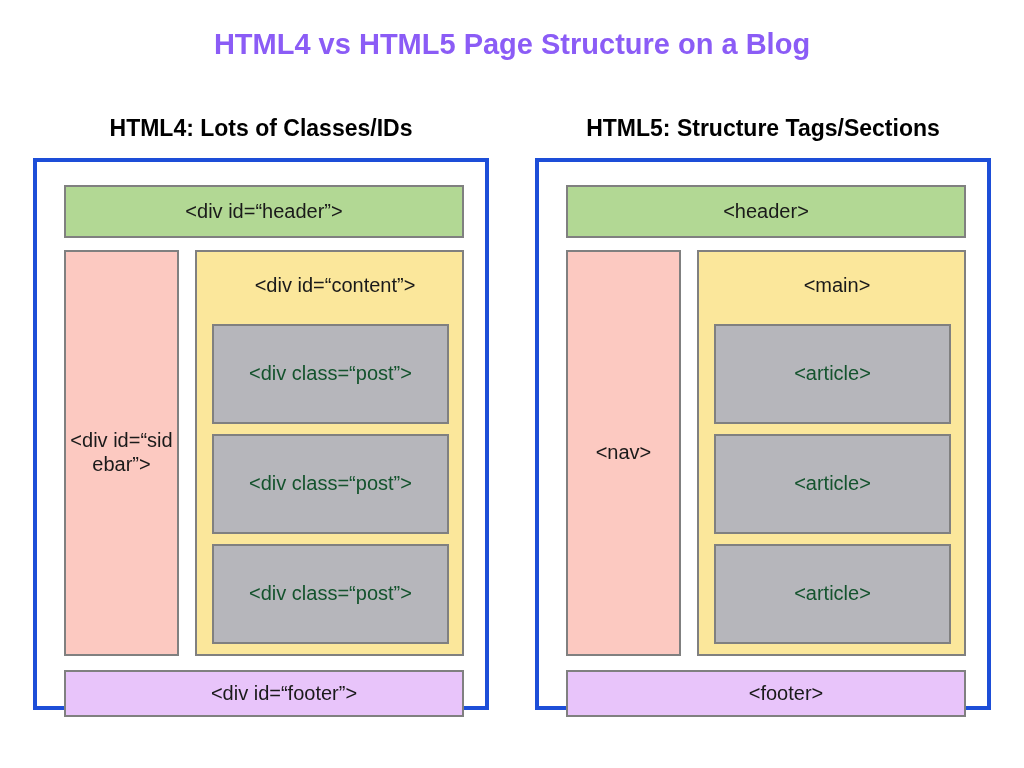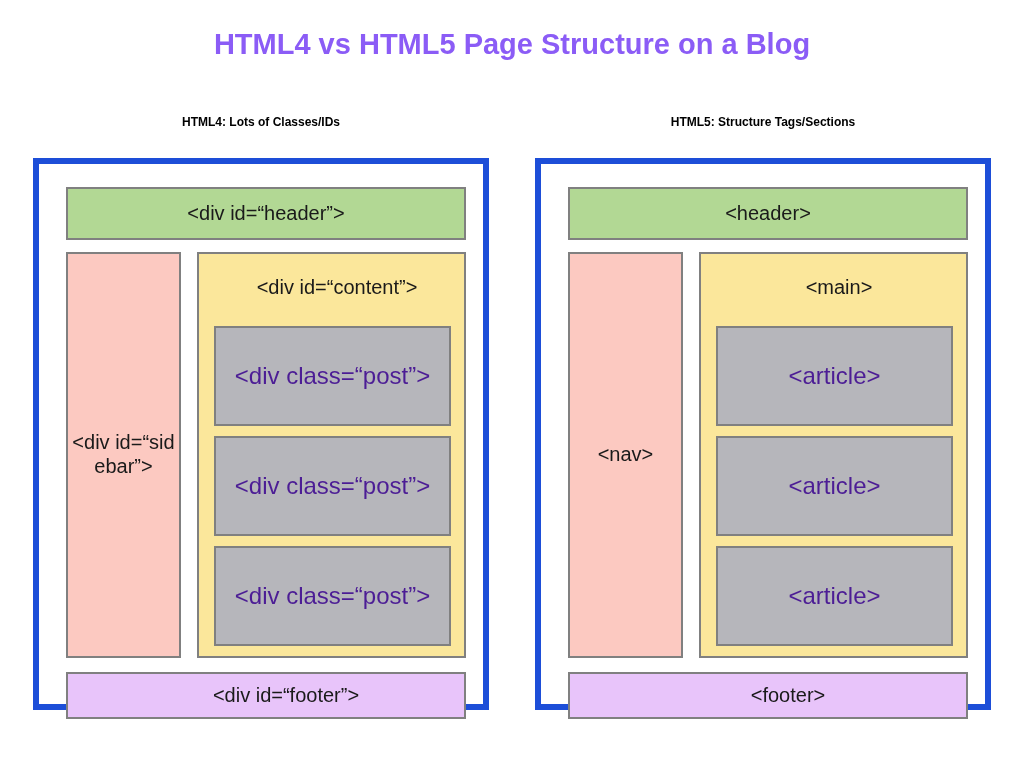--- a/index.html
+++ b/index.html
@@ -30,36 +30,36 @@
     font-weight: bold;
     color: #8b5cf6;
     letter-spacing: 0px;
     white-space: nowrap;
   }
 
   
   .col-heading {
     position: absolute;
     top: 115px;
-    font-size: 12px;
+    font-size: 23px;
     font-weight: bold;
     color: #000000;
     text-align: center;
     white-space: nowrap;
   }
   .col-heading.left  { left: 33px;  width: 456px; }
   .col-heading.right { left: 535px; width: 456px; }
 
   
   .panel {
     position: absolute;
     top: 158px;
     height: 552px;
     background: #ffffff;
-    border: 6px solid #1d4ed8;
+    border: 4px solid #1d4ed8;
   }
   .panel.left  { left: 33px;  width: 456px; }
   .panel.right { left: 535px; width: 456px; }
 
   
   .block {
     position: absolute;
     border: 2px solid #808080;
     display: flex;
     align-items: center;
@@ -108,22 +108,22 @@
   .block-post {
     border: 2px solid #808080;
     background: #b6b6bb;
     position: absolute;
     left: 15px;
     width: 237px;
     height: 100px;
     display: flex;
     align-items: center;
     justify-content: center;
-    font-size: 24px;
-    color: #4c1d95;
+    font-size: 20px;
+    color: #14532d;
     text-align: left;
   }
   .block-post.p1 { top: 72px; }
   .block-post.p2 { top: 182px; }
   .block-post.p3 { top: 292px; }
 
   .block-footer {
     left: 27px;
     top: 508px;
     width: 400px;

